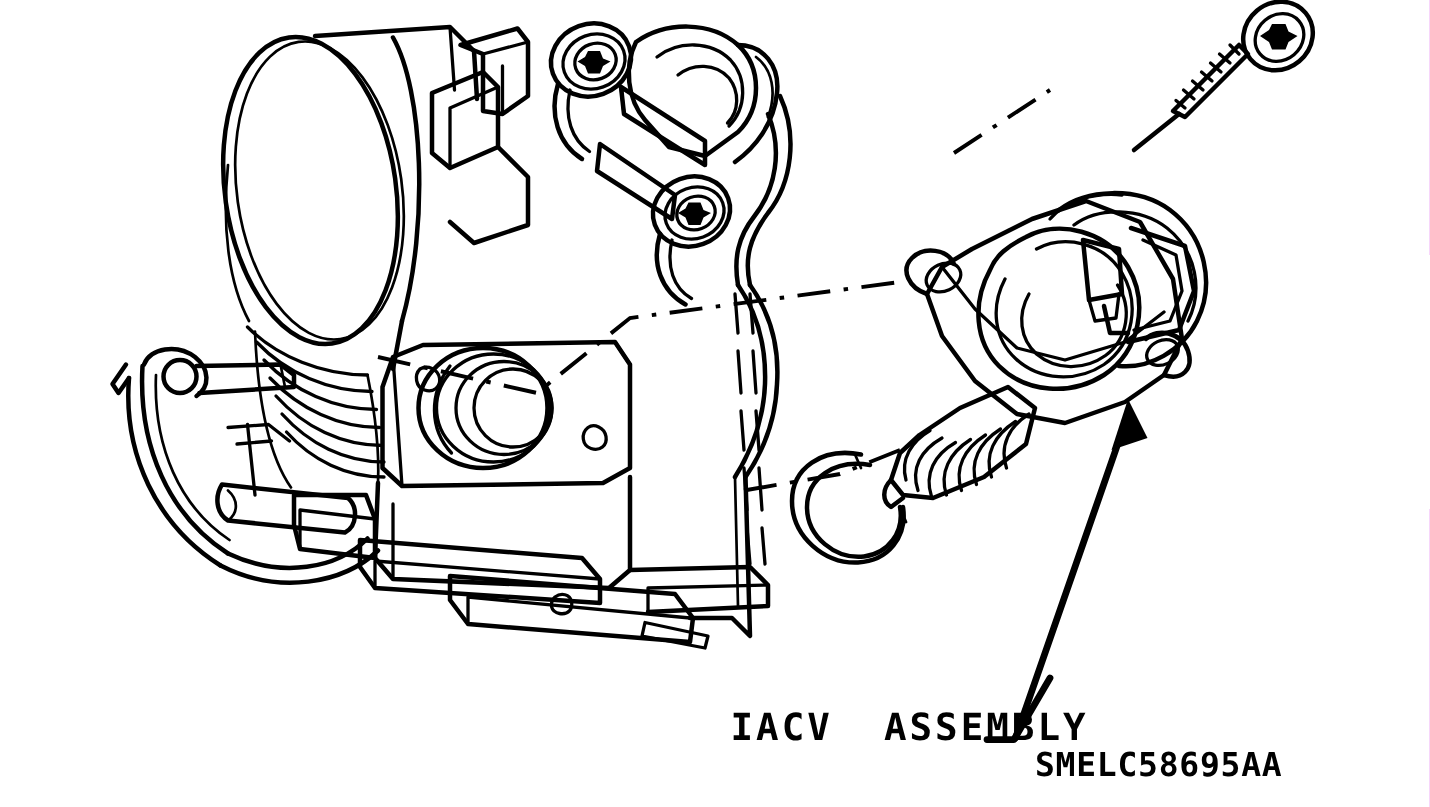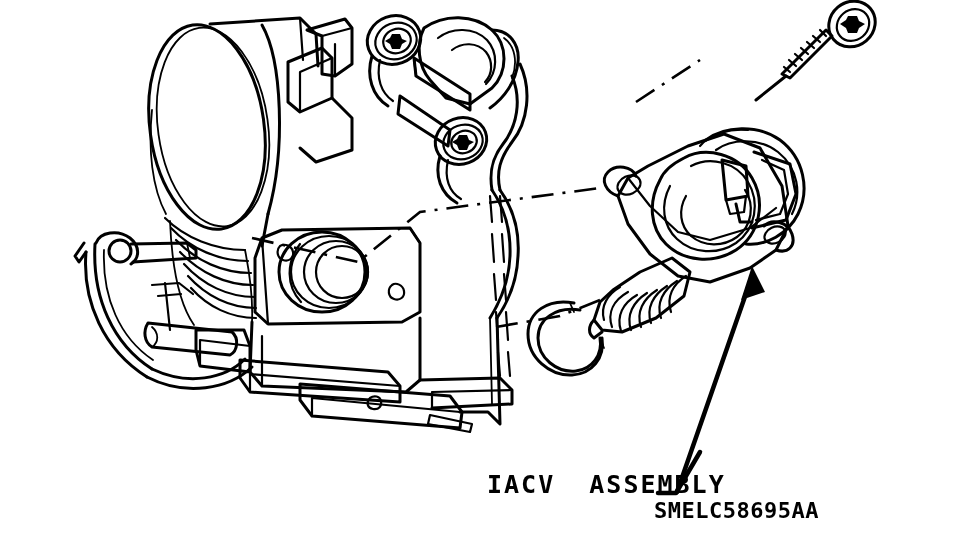--- a/index.html
+++ b/index.html
@@ -31,21 +31,21 @@
     white-space: pre;
     font-weight: 700;
   }
   #part-label {
     left: 487px;
     top: 470px;
     font-size: 25px;
     letter-spacing: 2px;
   }
   #drawing-number {
-    left: 654px;
+    left: 690px;
     top: 498px;
     font-size: 22px;
     letter-spacing: 0.5px;
   }
 </style>
 </head>
 <body>
 
 <div id="figure">
 

